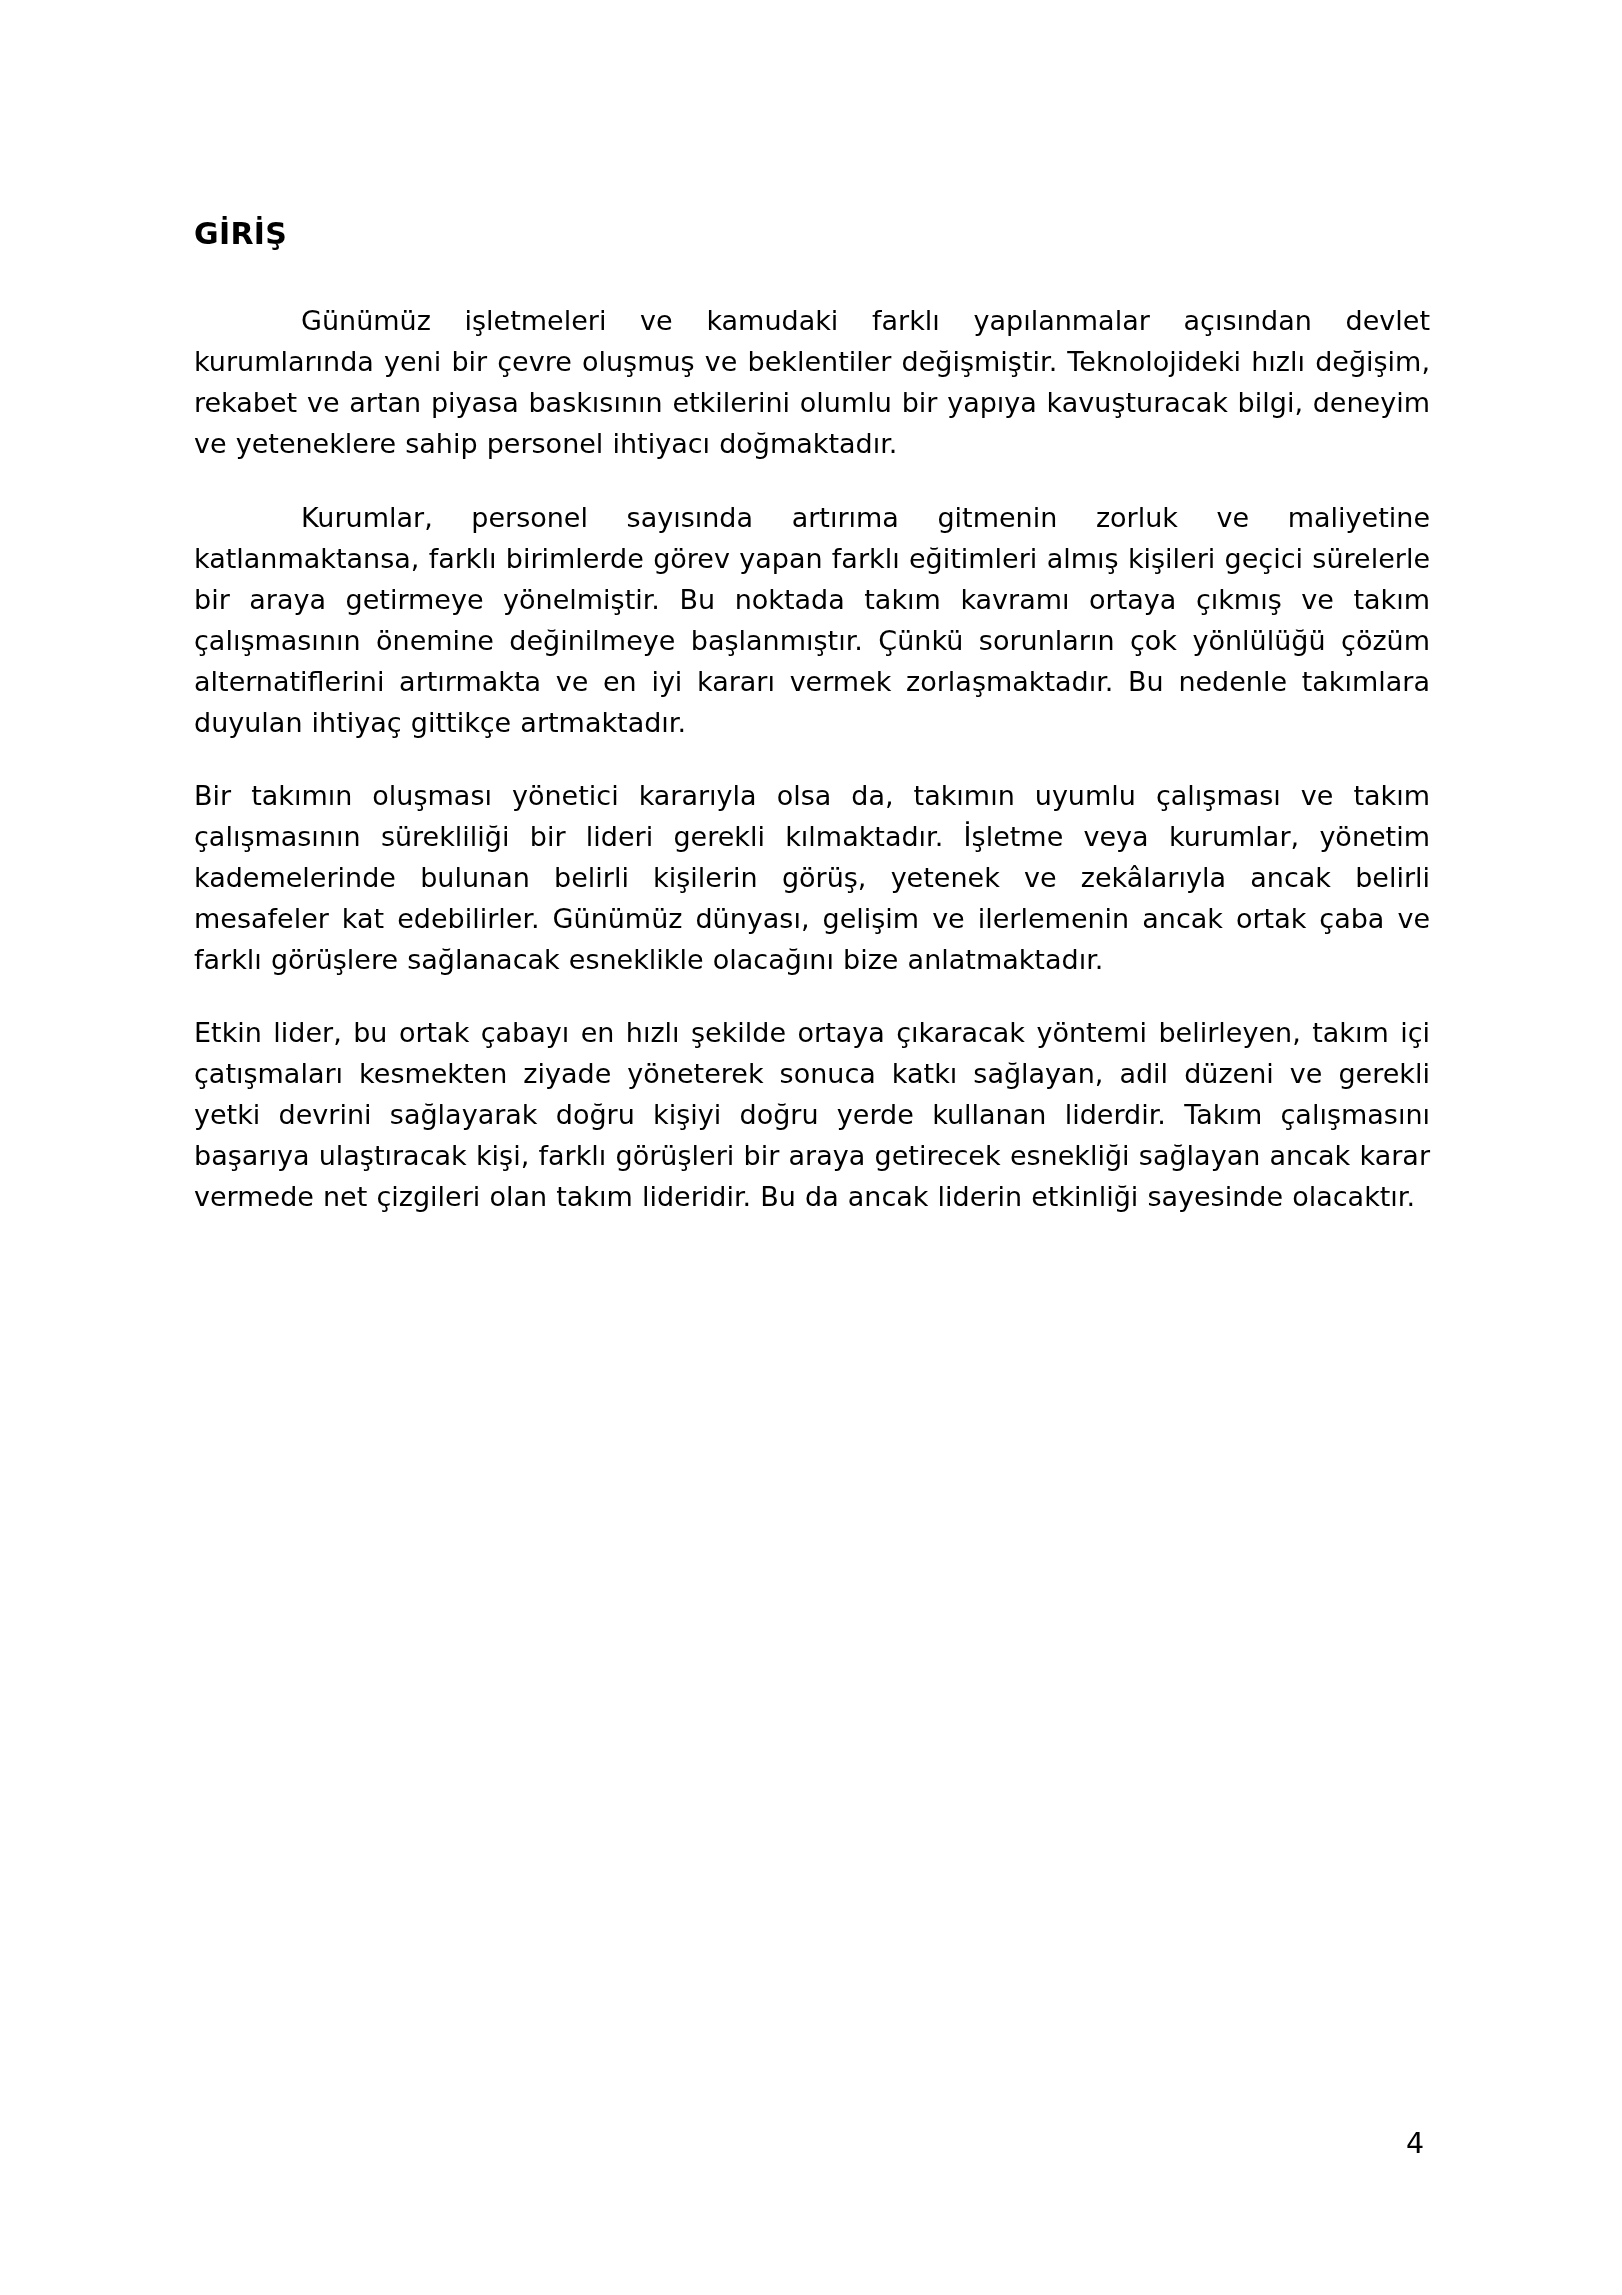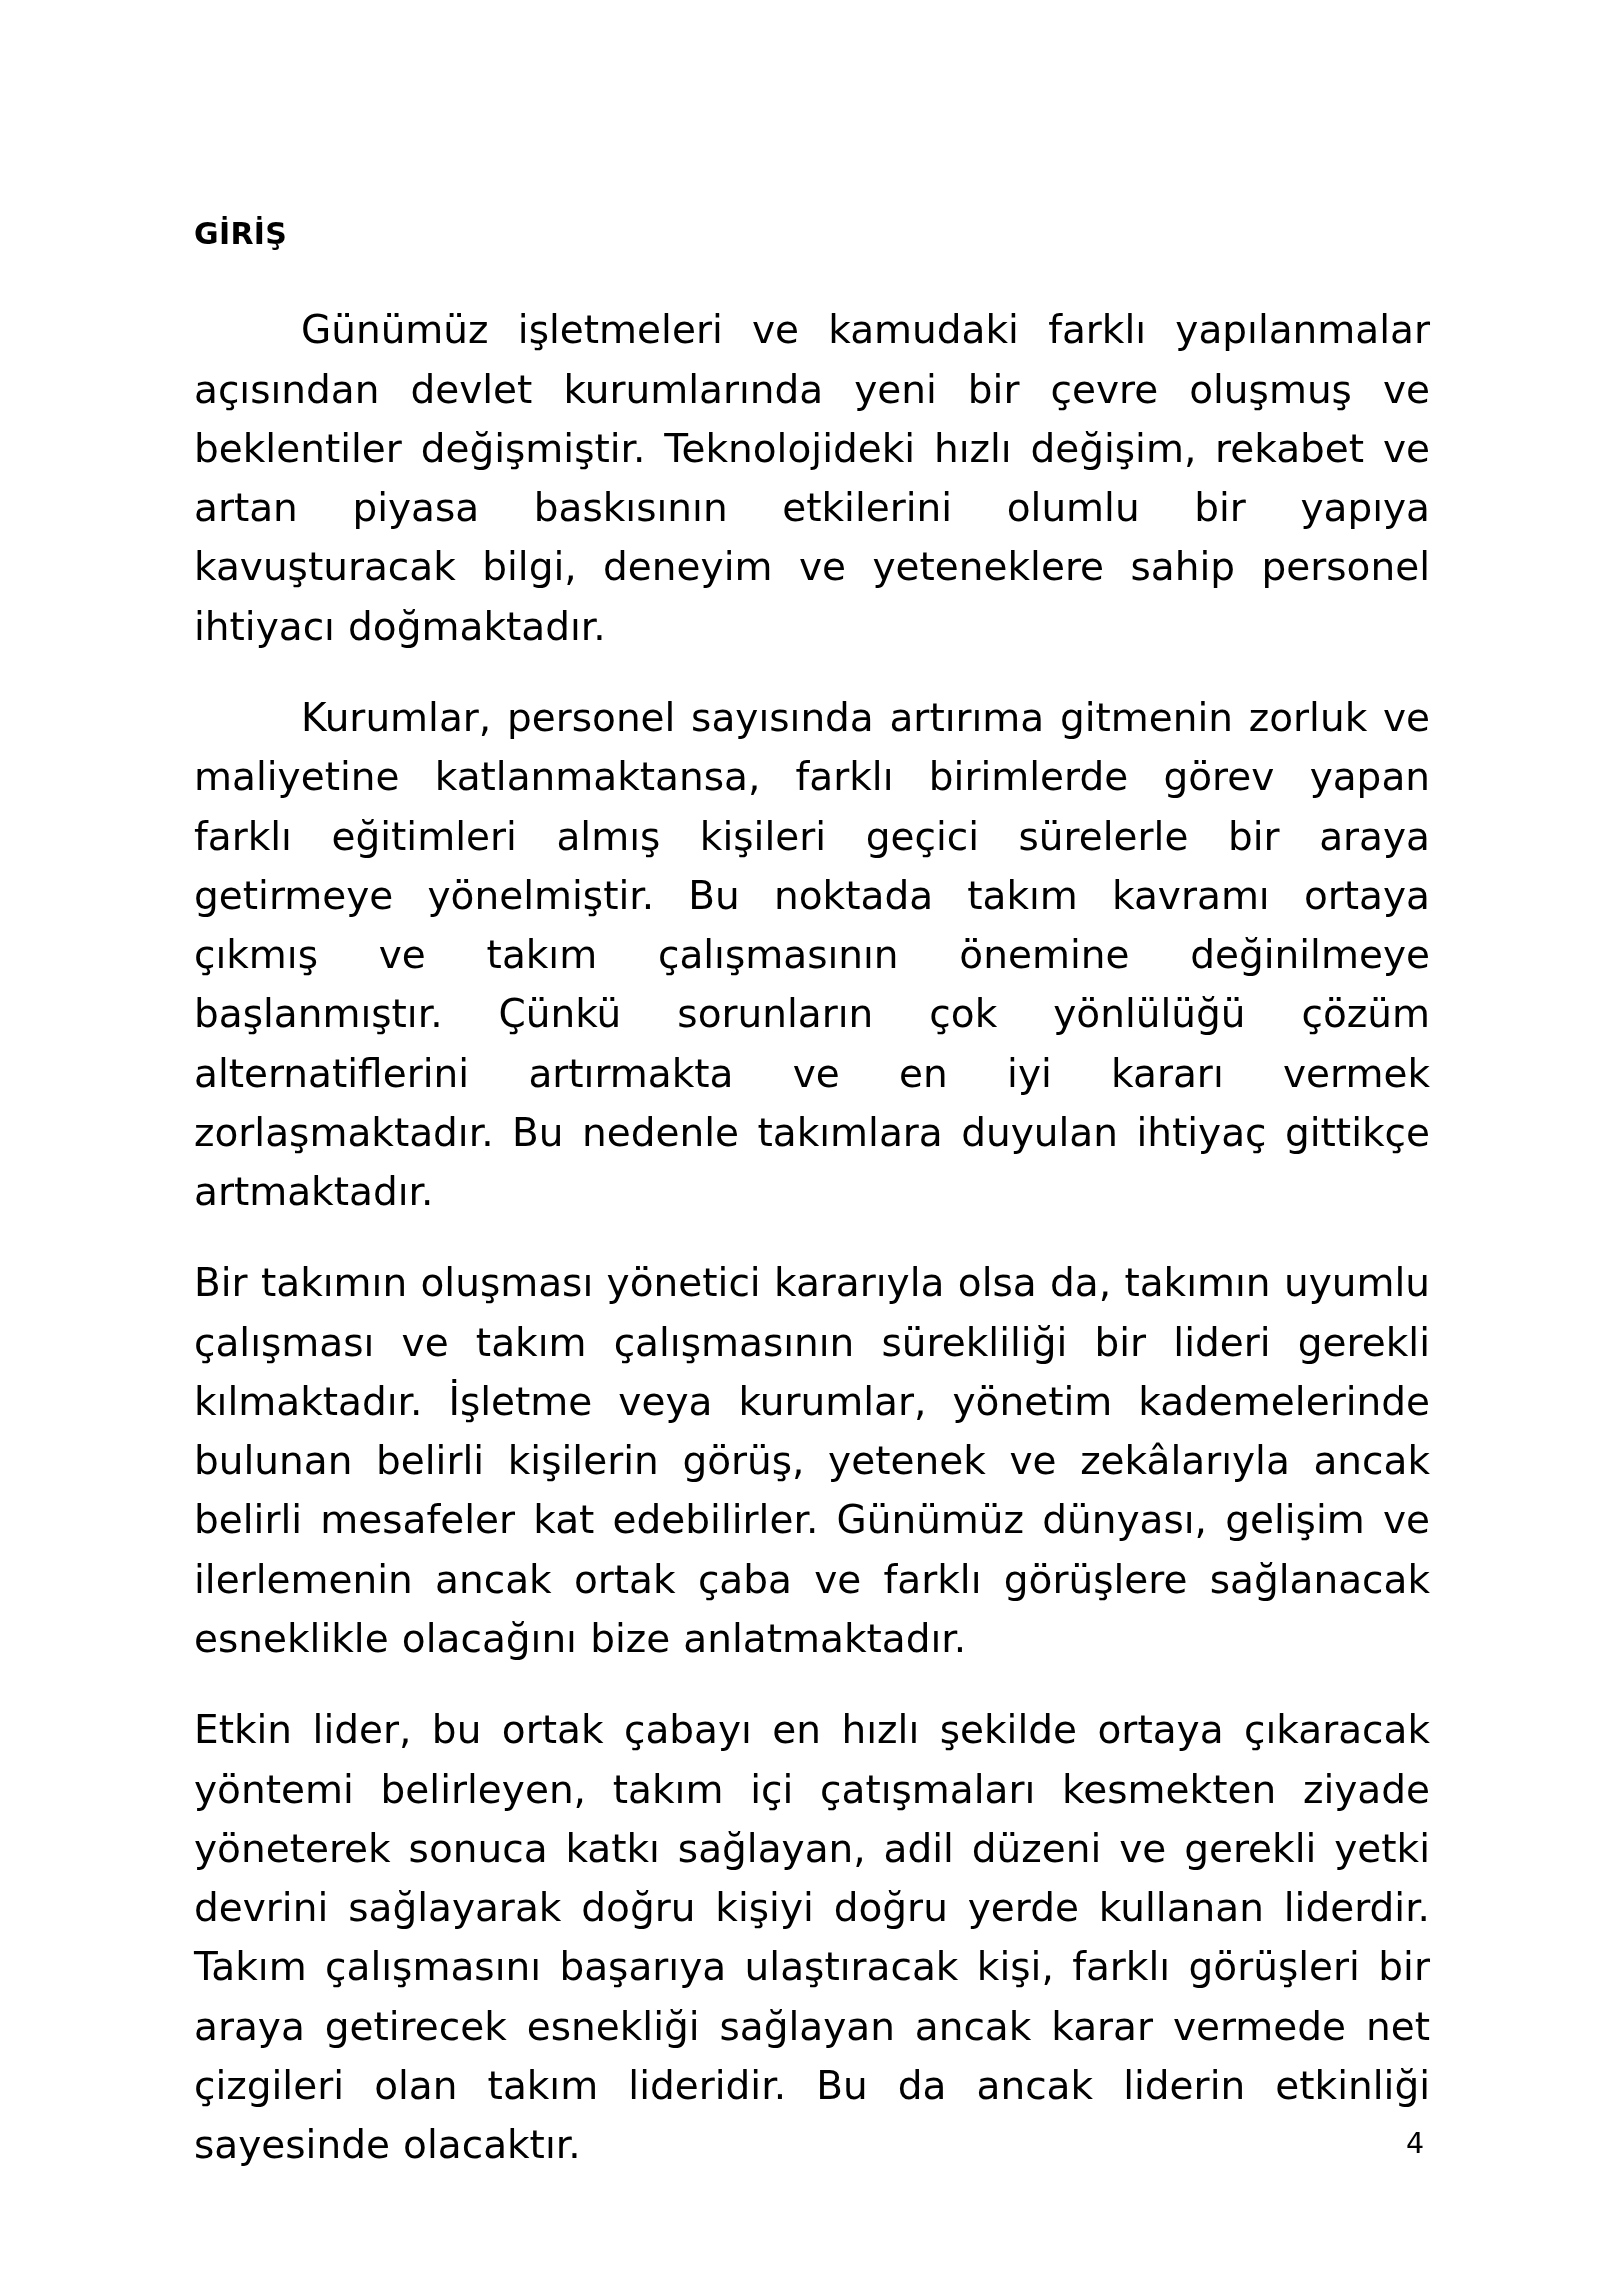--- a/index.html
+++ b/index.html
@@ -34,21 +34,21 @@
     font-size: 30px;
     font-weight: bold;
     line-height: 1.18;
     letter-spacing: 0.3px;
     margin: 0 0 49px 0;
     text-align: left;
     white-space: pre;
   }
 
   .para {
-    font-size: 39px;
+    font-size: 27px;
     line-height: 1.52;
     text-align: justify;
     text-justify: inter-word;
     margin: 0 0 32px 0;
     hyphens: none;
     word-spacing: 0.02em;
   }
 
   .para.indented {
     text-indent: 107px;

